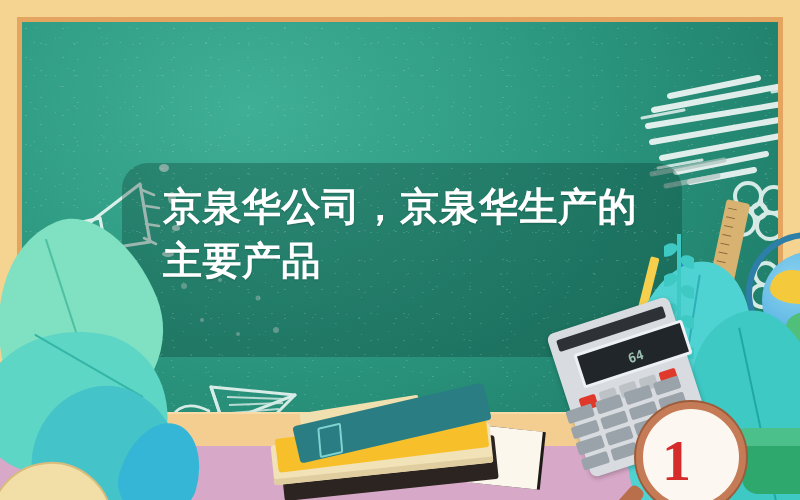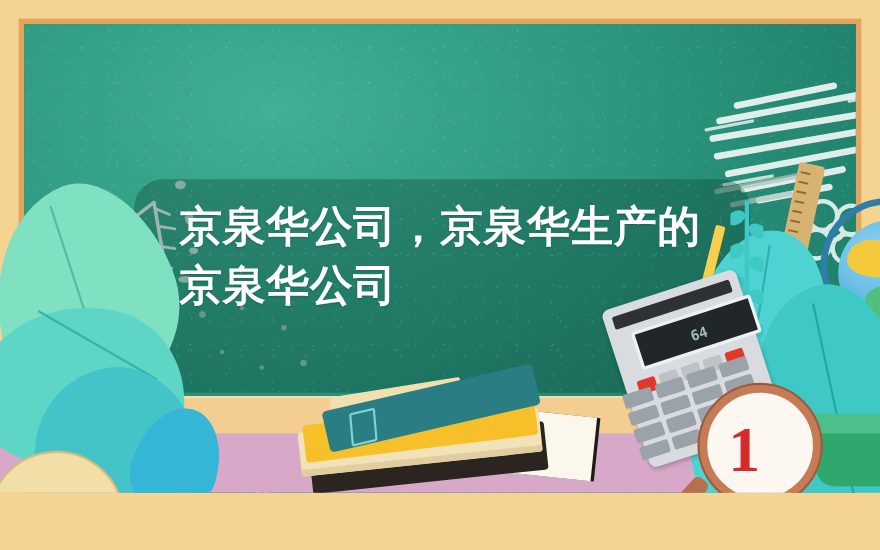--- a/index.html
+++ b/index.html
@@ -1,21 +1,21 @@
 <!DOCTYPE html>
 <html><head>
 <meta charset="utf-8">
 <style>
   html,body{margin:0;padding:0;}
   body{
     width:800px;height:500px;overflow:hidden;
     font-family:"Liberation Sans","DejaVu Sans",sans-serif;
     background:#F5D391;
   }
-  .stage{position:relative;width:800px;height:448px;overflow:hidden;background:#F5D391;}
+  .stage{position:relative;width:800px;height:500px;overflow:hidden;background:#F5D391;}
 
   
   .frame-outer{position:absolute;inset:0;background:#F5D391;}
   .frame-inner-line{position:absolute;left:17px;top:17px;right:17px;bottom:17px;
         background:#E3A55F;}
   .board{position:absolute;left:22px;top:22px;right:22px;bottom:0;
         background:#21846F;
         background-image:
           radial-gradient(ellipse at 30% 18%, #3FAF96 0%, #2E9A82 38%, #1F7F6B 78%);
         overflow:hidden;}
@@ -250,21 +250,21 @@
           <circle cx="30" cy="48" r="2"></circle>
         <circle cx="104" cy="58" r="3"></circle>
           <circle cx="66" cy="62" r="2"></circle>
       </g>
     </svg>
 
     <div class="text-panel"></div>
 
   </div>
 
-  <div class="title"><span>京泉华公司，京泉华生产的</span><br><span>京泉华公司</span></div>
+  <div class="title"><span>京泉华公司，京泉华生产的</span><br><span>主要产品</span></div>
 
   <div class="desk">
     <div class="ledge-hi"></div>
     <div class="ledge"></div>
     <div class="desktop"></div>
 
     <div class="obj" id="blobpink"></div>
     <div class="obj" id="leafA"></div>
     <div class="obj" id="leafB"></div>
     <div class="obj" id="leafC"></div>

